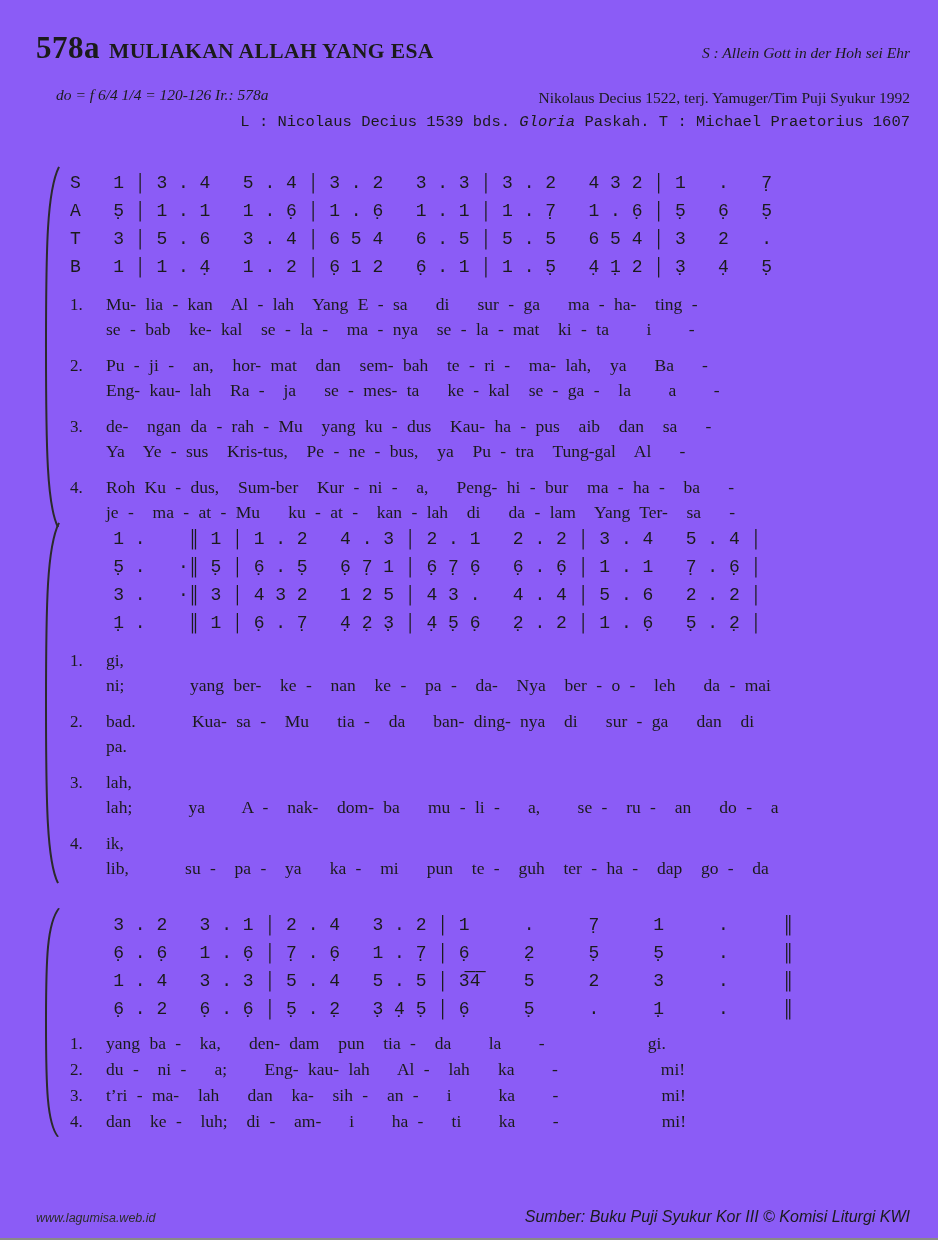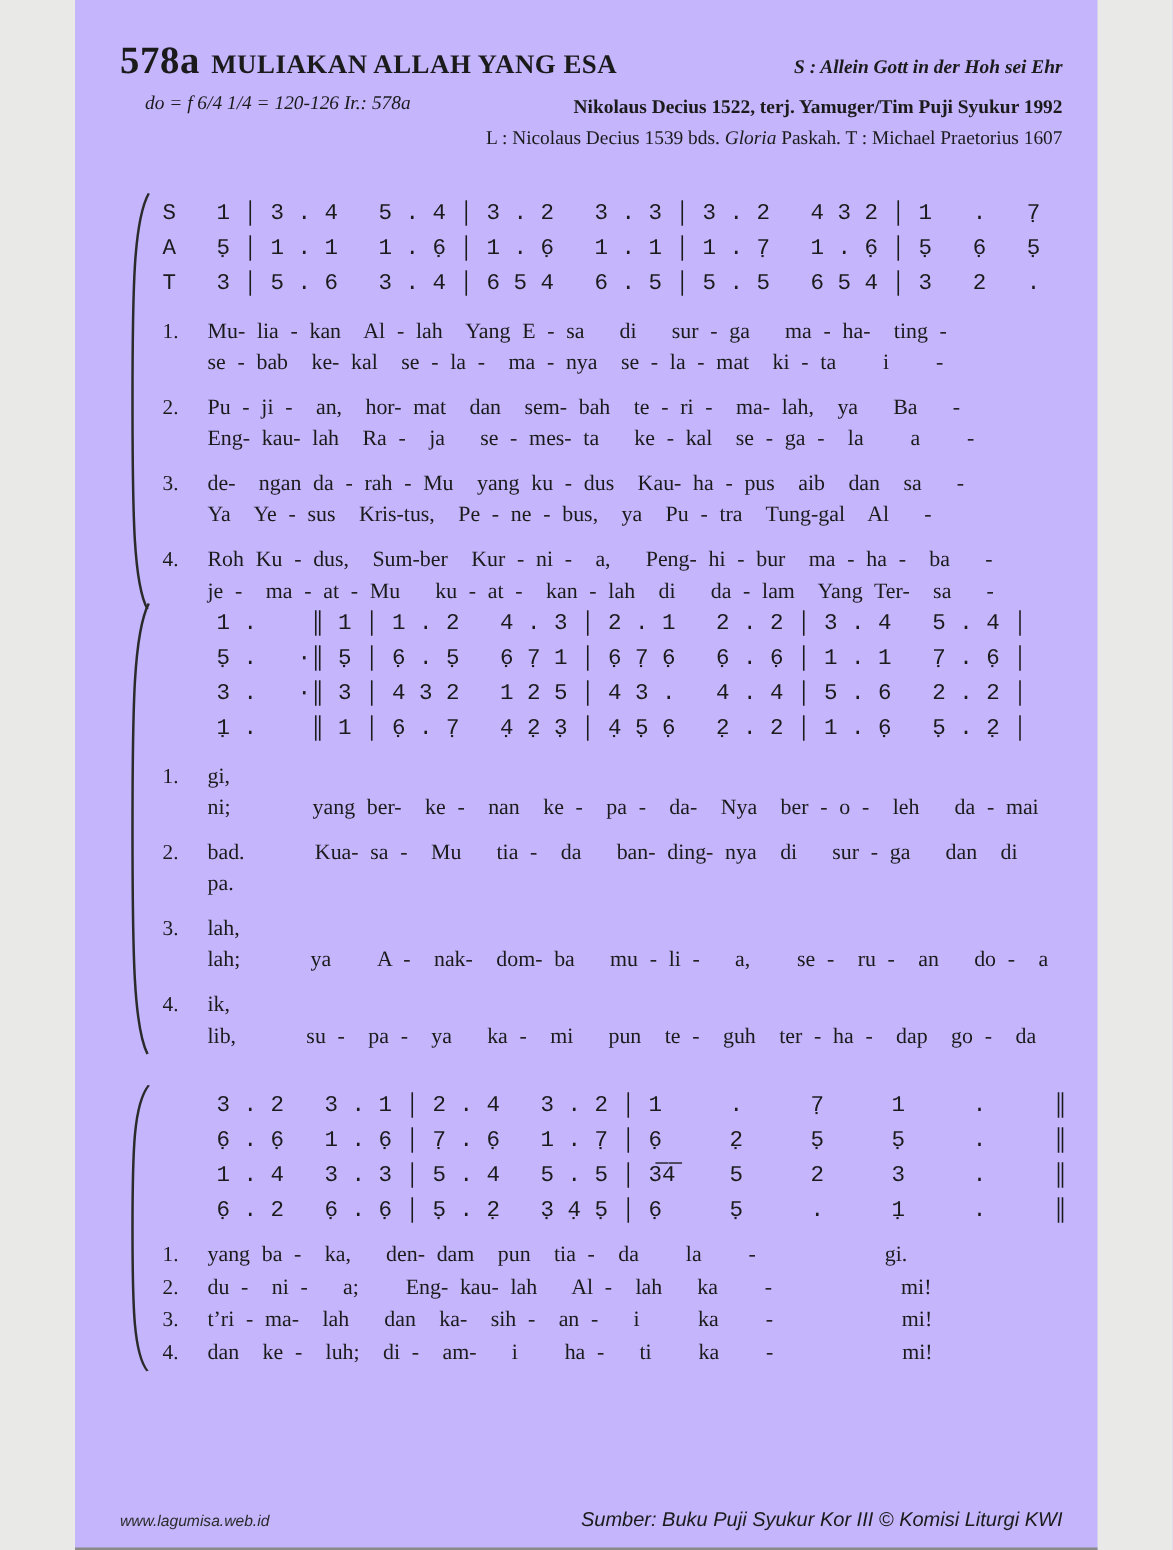--- a/index.html
+++ b/index.html
@@ -1,36 +1,36 @@
 <!DOCTYPE html>
 <html><head>
 <meta charset="utf-8">
 <style>
   html,body{margin:0;padding:0;background:#e9e9e7;}
   .page{
     position:relative;
-    width:818px;height:1240px;
+    width:938px;height:1240px;
     margin:0 auto;
-    background:#c4b5fd;
+    background:#8b5cf6;
     color:#1b1b1b;
     box-sizing:border-box;
     border-bottom:2px solid #8a8a88;
     overflow:hidden;
     font-family:"Liberation Serif",serif;
   }
   
   header{padding:30px 28px 0 36px;}
   .h-row1{display:flex;justify-content:space-between;align-items:baseline;}
   .hymn-number{font-weight:bold;font-size:31px;letter-spacing:.5px;margin-right:9px;}
   .hymn-title{font-weight:bold;font-size:21.5px;letter-spacing:.4px;}
   .it{font-style:italic;}
-  .h-right{font-size:15.5px;line-height:24px;font-weight:bold;}
-  .h-row2{display:flex;justify-content:space-between;margin-top:8px;}
+  .h-right{font-size:15.5px;line-height:24px;}
+  .h-row2{display:flex;justify-content:space-between;margin-top:20px;}
   .key-line{font-size:15.5px;padding-left:20px;}
-  .h-row3{text-align:right;font-size:15.5px;line-height:25px;}
+  .h-row3{text-align:right;font-size:15.5px;line-height:25px;font-family:Liberation Mono, monospace;}
   
   .system{position:relative;margin:0 28px 0 40px;padding-left:30px;}
   #sys1{margin-top:34px;}
   #sys2{}
   #sys3{margin-top:30px;}
   .brace{position:absolute;left:2px;top:-4px;height:calc(100% + 8px);width:20px;}
   .nrow{
     margin:0;
     font-family:"Liberation Mono","DejaVu Sans Mono",monospace;
     font-size:18px;line-height:28px;
@@ -77,20 +77,21 @@
     </div>
   </header>
 
   <section class="system" id="sys1">
     <svg class="brace" viewBox="0 0 20 400" preserveAspectRatio="none">
       <path d="M17 2 C 5 28, 4 90, 4 200 C 4 312, 5 374, 16 398" fill="none" stroke="#2b2b2b" stroke-width="2"></path>
     </svg>
     <pre class="nrow">S   1 │ 3 . 4   5 . 4 │ 3 . 2   3 . 3 │ 3 . 2   4 3 2 │ 1   .   7̣</pre>
     <pre class="nrow">A   5̣ │ 1 . 1   1 . 6̣ │ 1 . 6̣   1 . 1 │ 1 . 7̣   1 . 6̣ │ 5̣   6̣   5̣</pre>
     <pre class="nrow">T   3 │ 5 . 6   3 . 4 │ 6 5 4   6 . 5 │ 5 . 5   6 5 4 │ 3   2   .</pre>
+    <pre class="nrow">B   1 │ 1 . 4̣   1 . 2 │ 6̣ 1 2   6̣ . 1 │ 1 . 5̣   4̣ 1̣ 2 │ 3̣   4̣   5̣</pre>
     <div class="verses">
       <div class="verse">
         <span class="vnum">1.</span>
         <div class="vlines">
           <pre class="lyr">Mu- lia - kan  Al - lah  Yang E - sa   di   sur - ga   ma - ha-  ting -</pre>
           <pre class="lyr">se - bab  ke- kal  se - la -  ma - nya  se - la - mat  ki - ta    i    -</pre>
         </div>
       </div>
       <div class="verse">
         <span class="vnum">2.</span>

